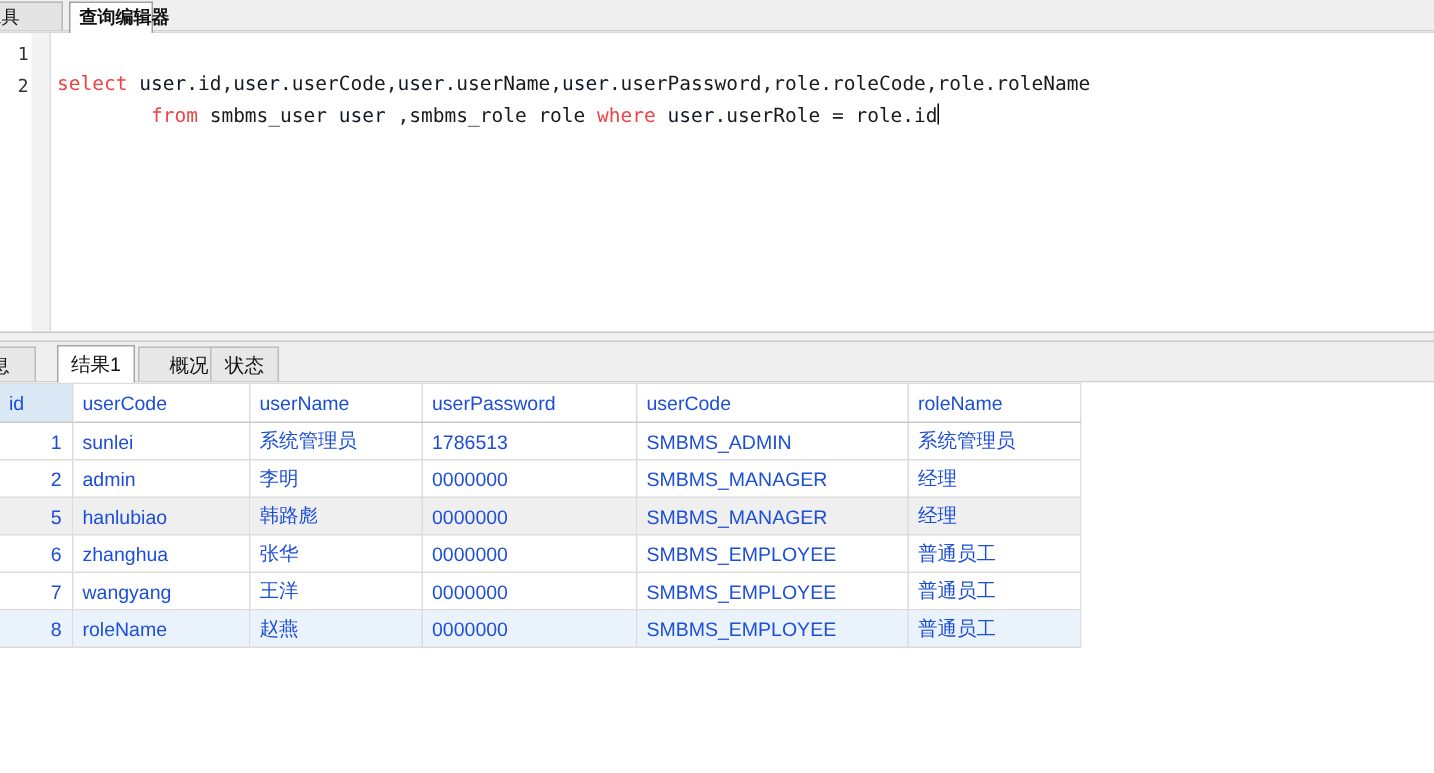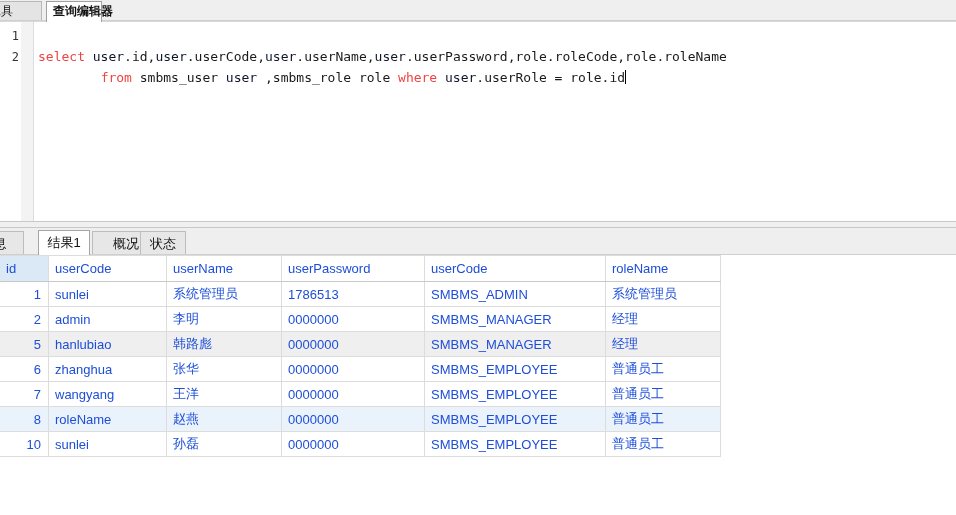--- a/index.html
+++ b/index.html
@@ -328,26 +328,18 @@
             <td>普通员工</td>
           </tr>
           <tr class="sel">
             <td class="num">8</td>
             <td>roleName</td>
             <td>赵燕</td>
             <td>0000000</td>
             <td>SMBMS_EMPLOYEE</td>
             <td>普通员工</td>
           </tr>
-          <tr>
-            <td class="num">10</td>
-            <td>sunlei</td>
-            <td>孙磊</td>
-            <td>0000000</td>
-            <td>SMBMS_EMPLOYEE</td>
-            <td>普通员工</td>
-          </tr>
         </tbody>
     </table>
     <div class="grid-rightfill"></div>
   </div>
 
 </div>
 
 </body></html>

